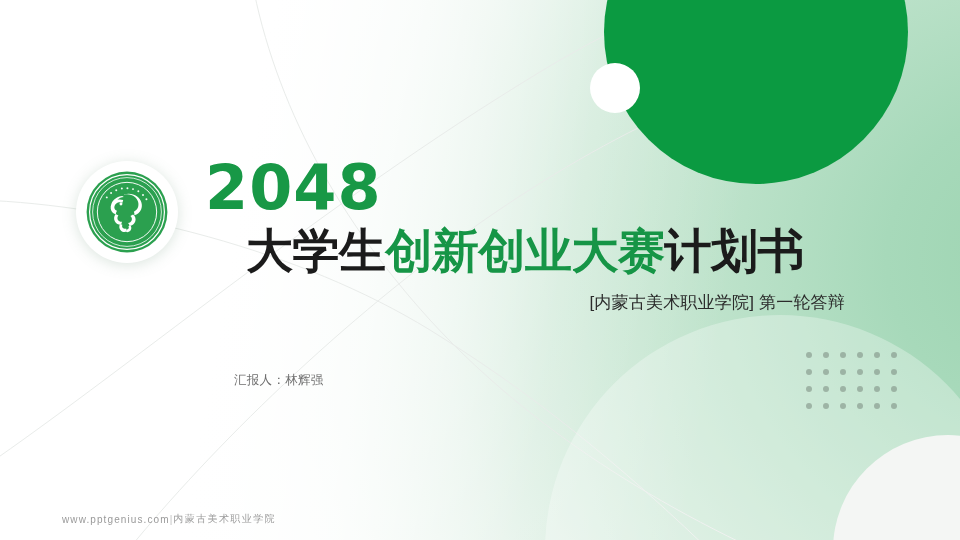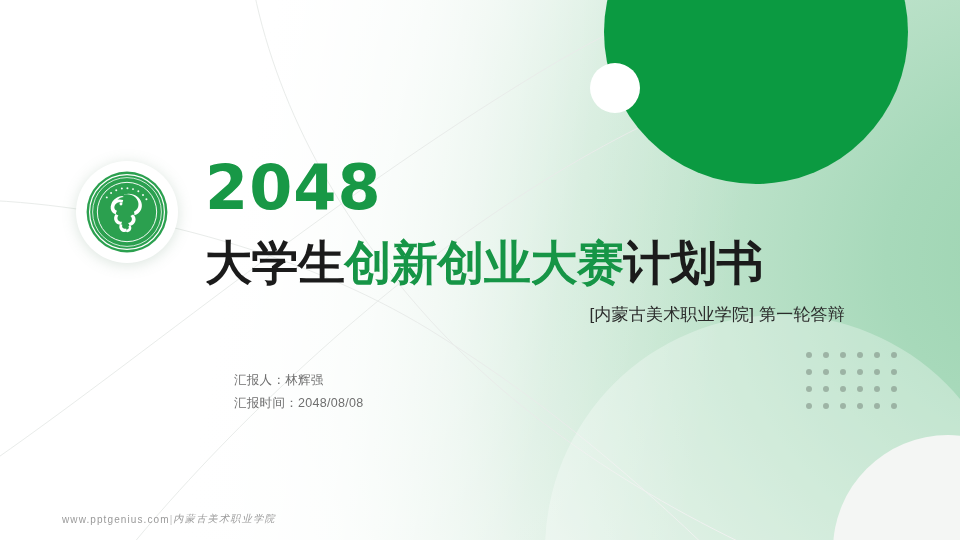--- a/index.html
+++ b/index.html
@@ -115,27 +115,28 @@
   }
   .year {
     font-size: 62px;
     line-height: 0.98;
     font-weight: 700;
     color: #189846;
     letter-spacing: 1px;
     font-family: "DejaVu Sans", "Liberation Sans", sans-serif;
   }
   .headline {
-    margin-top: 18px;
+    margin-top: 6px;
     font-size: 47px;
     line-height: 1.12;
     font-weight: 700;
     color: #1b1b1b;
     letter-spacing: -0.5px;
     white-space: nowrap;
+    text-align: center;
   }
   .headline .hl-green { color: #169546; }
   .subtitle {
     margin-top: 14px;
     font-size: 17px;
     color: #2b2b2b;
     letter-spacing: 0.2px;
     text-align: right;
   }
   .meta {
@@ -154,21 +155,21 @@
     position: absolute;
     left: 62px;
     top: 512px;
     font-size: 10px;
     color: #9a9a9a;
     letter-spacing: 1.1px;
     display: flex;
     align-items: center;
   }
   .footer .sep { color: #c2c2c2; }
-  .footer .cn { letter-spacing: 1.4px; font-style: italic; }
+  .footer .cn { letter-spacing: 1.4px; }
 </style>
 </head>
 <body>
 
 <div id="slide">
 
   <div class="bg-base"></div>
   <div class="bg-wash2"></div>
 
   <svg class="hairlines" width="960" height="540" viewBox="0 0 960 540">
@@ -247,21 +248,20 @@
   </div>
 
   <div class="content">
     <div class="year">2048</div>
     <div class="headline"><span>大学生</span><span class="hl-green">创新创业大赛</span><span>计划书</span></div>
     <div class="subtitle">[内蒙古美术职业学院] 第一轮答辩</div>
   </div>
 
   <div class="meta">
     <div>汇报人：林辉强</div>
-    <div>汇报时间：2048/08/08</div>
   </div>
 
   <div class="footer">
     <span>www.pptgenius.com</span>
     <span class="sep">|</span>
     <span class="cn">内蒙古美术职业学院</span>
   </div>
 
 </div>
 

